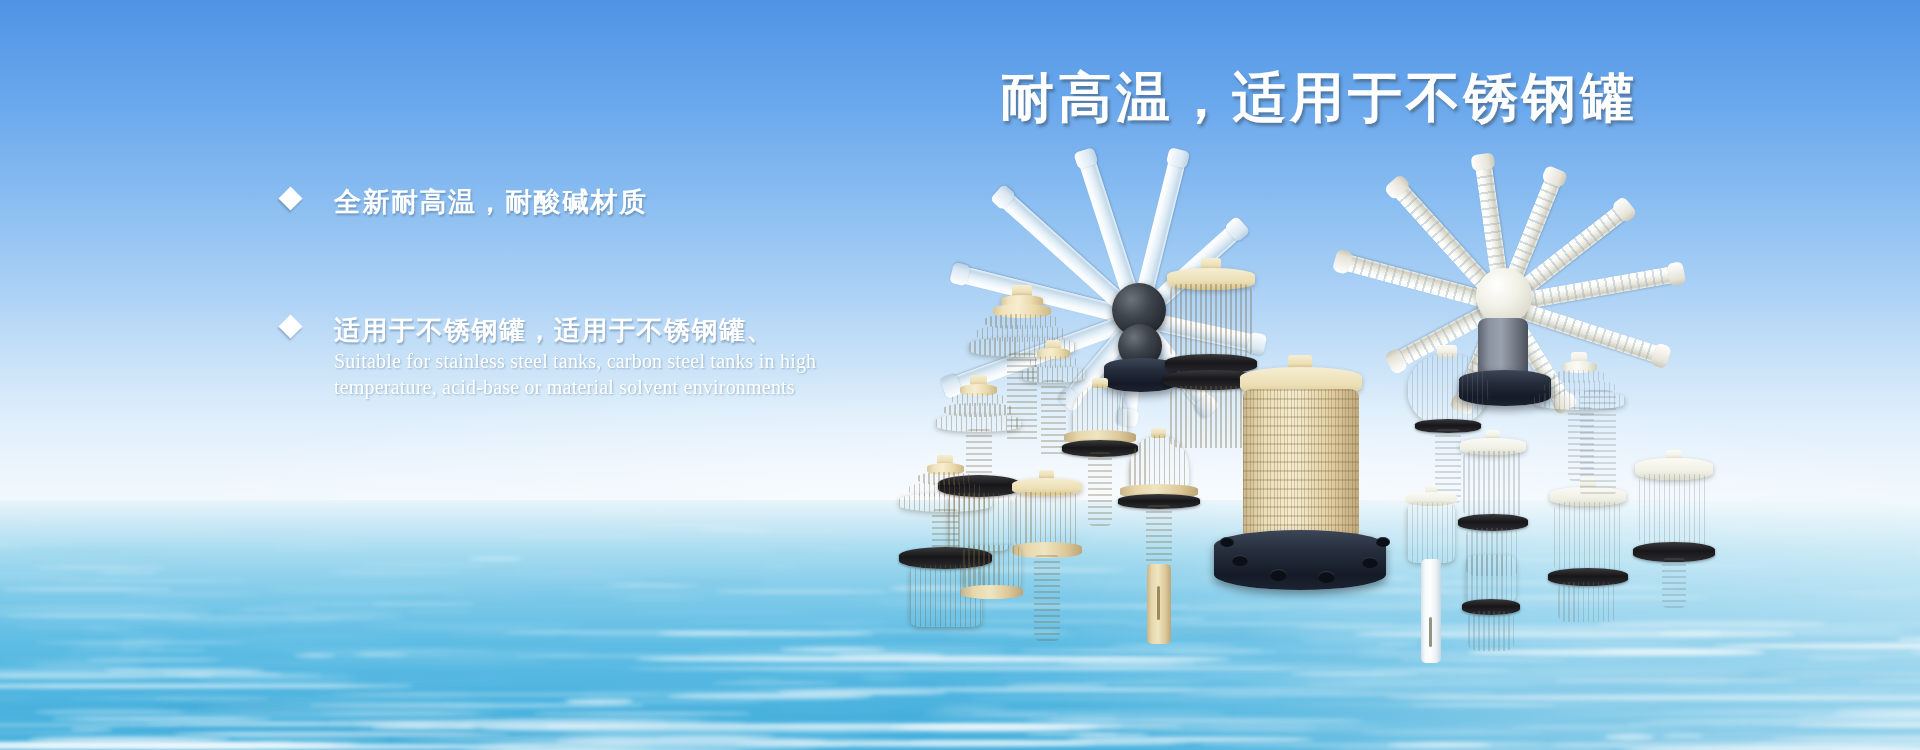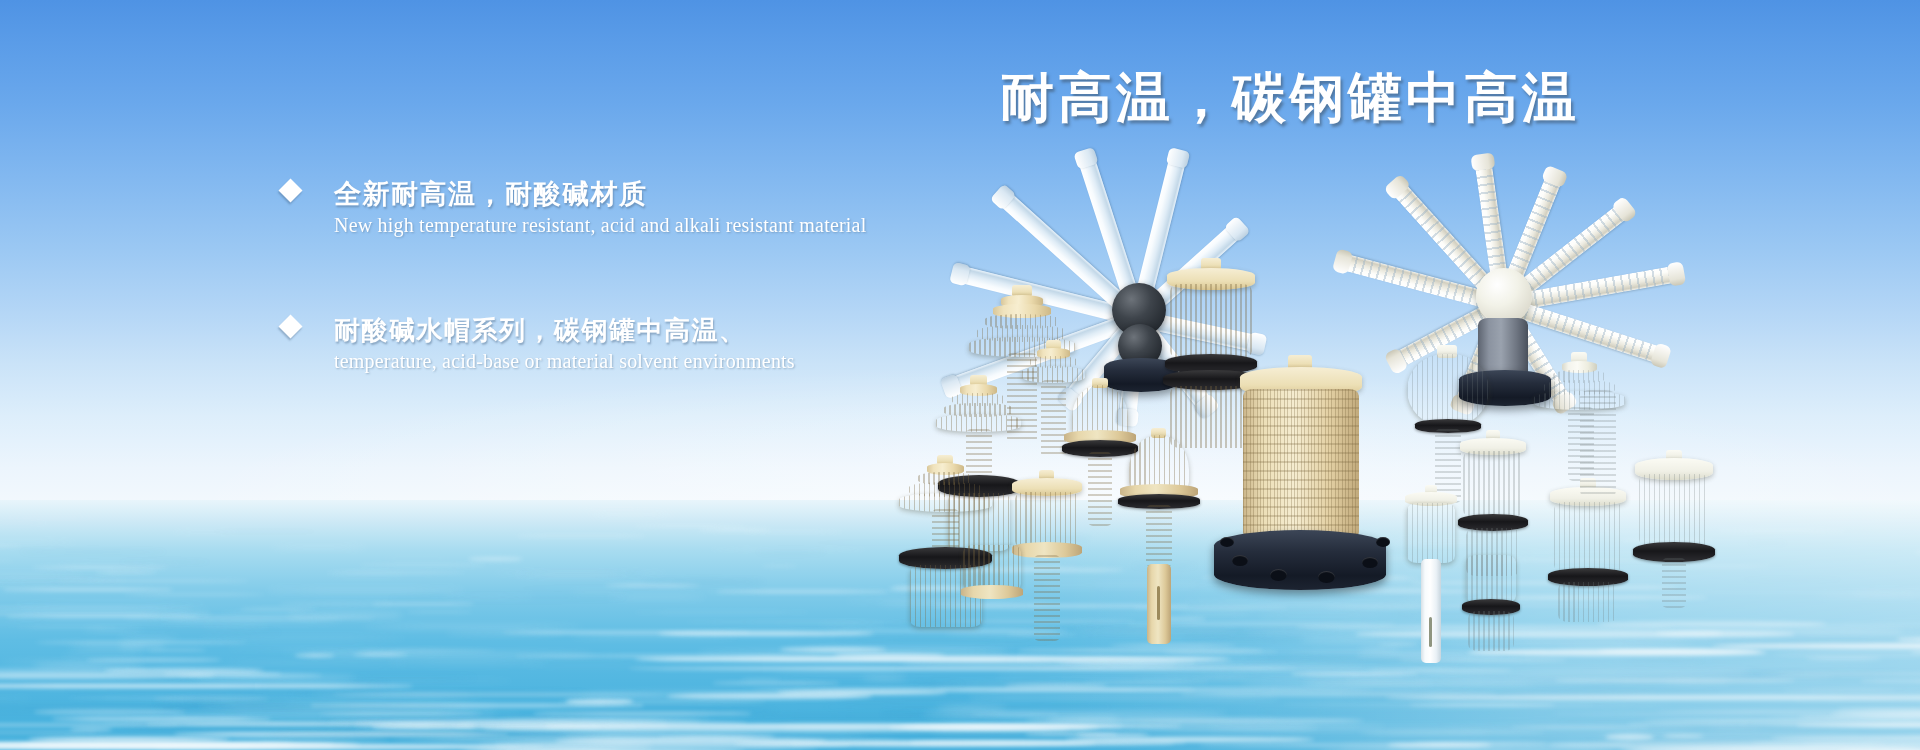--- a/index.html
+++ b/index.html
@@ -64,21 +64,21 @@
     position:absolute; left:1000px; top:62px;
     font-size:54px; font-weight:bold; color:#ffffff;
     letter-spacing:4px;
     text-shadow:2px 3px 3px rgba(60,80,100,.55);
     white-space:nowrap;
   }
 
   .bullets{ position:absolute; left:282px; top:0; width:760px; }
 
   .bullet{ position:absolute; }
-  .bullet.b1{ top:176px; }
+  .bullet.b1{ top:184px; }
   .bullet.b2{ top:312px; }
 
   .diamond{
     position:absolute; left:0; top:6px;
     width:17px; height:17px;
     background:#ffffff;
     transform:rotate(45deg);
     box-shadow:1px 2px 2px rgba(60,90,120,.35);
   }
 
@@ -843,35 +843,35 @@
                   background-image:repeating-linear-gradient(180deg, rgba(110,120,120,.24) 0 2px, rgba(255,255,255,0) 2px 6px);"></div>
     </div>
 
     <div class="part" style="left:963px; top:545px;">
       <div class="cyl tan ribs shadowed" style="left:0; top:0; width:58px; height:46px;"></div>
       <div class="stack-disc tan-d" style="left:-2px; top:40px; width:62px; height:14px;"></div>
     </div>
 
   </div>
 
-  <div class="title">耐高温，碳钢罐中高温</div>
+  <div class="title">耐高温，适用于不锈钢罐</div>
 
   <div class="bullets">
 
     <div class="bullet b1">
       <span class="diamond"></span>
       <div class="btext">
         <div class="zh">全新耐高温，耐酸碱材质</div>
-        <div class="en">New high temperature resistant, acid and alkali resistant material</div>
       </div>
     </div>
 
     <div class="bullet b2">
       <span class="diamond"></span>
       <div class="btext">
-        <div class="zh small">耐酸碱水帽系列，碳钢罐中高温、</div>
+        <div class="zh small">适用于不锈钢罐，适用于不锈钢罐、</div>
+        <div class="en">Suitable for stainless steel tanks, carbon steel tanks in high</div>
         <div class="en">temperature, acid-base or material solvent environments</div>
       </div>
     </div>
 
   </div>
 
 </div>
 
 </body></html>

